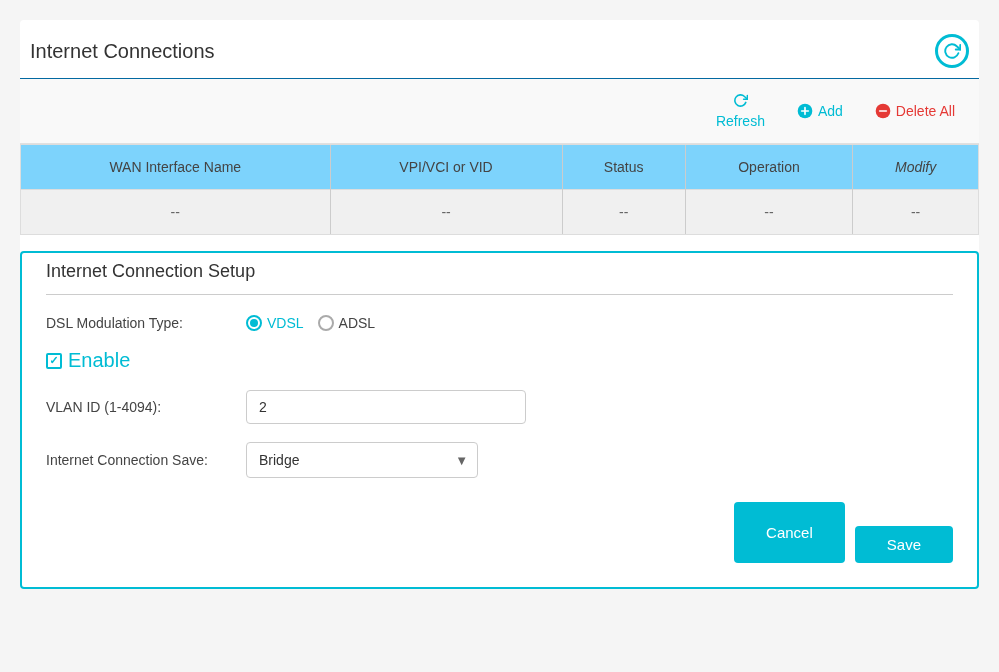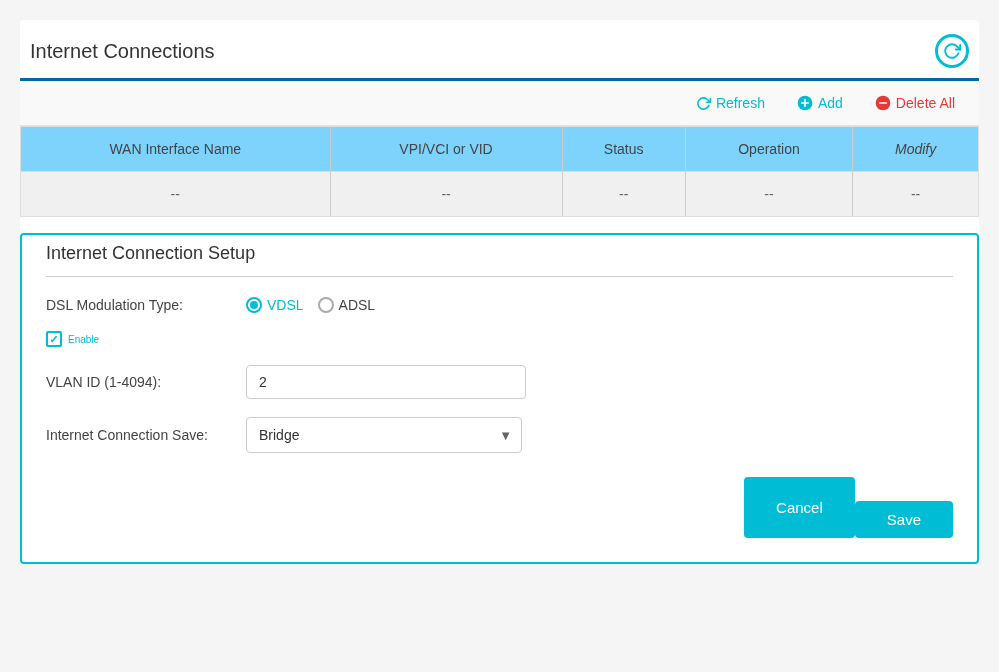--- a/index.html
+++ b/index.html
@@ -16,21 +16,21 @@
     .page-container {
       width: 960px;
       background: #fff;
       border-radius: 4px;
     }
     .page-title-bar {
       display: flex;
       align-items: center;
       justify-content: space-between;
       padding: 14px 10px 10px 10px;
-      border-bottom: 3px solid #0369a1;
+      border-bottom: 1px solid #0369a1;
     }
     .page-title {
       font-size: 20px;
       font-weight: 400;
       color: #333;
     }
     .refresh-icon-circle {
       width: 34px;
       height: 34px;
       border: 3px solid #00bcd4;
@@ -54,21 +54,21 @@
       display: flex;
       align-items: center;
       gap: 5px;
       font-size: 14px;
       cursor: pointer;
       border: none;
       background: none;
       padding: 4px 8px;
       border-radius: 3px;
     }
-    .toolbar-btn.refresh { color: #00bcd4; }
+    .toolbar-btn.refresh { color: #00bcd4; flex-direction: column; }
     .toolbar-btn.add { color: #00bcd4; justify-content: flex-end; }
     .toolbar-btn.delete-all { color: #e53935; }
     .table-wrapper {
       border: 1px solid #ddd;
       margin: 0;
     }
     table {
       width: 100%;
       border-collapse: collapse;
     }
@@ -171,33 +171,33 @@
       justify-content: center;
       background: #fff;
     }
     .checkbox-box.checked::after {
       content: '✓';
       font-size: 11px;
       color: #00bcd4;
       font-weight: bold;
       line-height: 1;
     }
-    .checkbox-label { color: #00bcd4; font-size: 10px; }
+    .checkbox-label { color: #00bcd4; font-size: 20px; }
     .text-input {
       border: 1px solid #ccc;
       border-radius: 4px;
       padding: 8px 12px;
       font-size: 14px;
       width: 280px;
       outline: none;
       color: #333;
     }
     .select-wrapper {
       position: relative;
-      width: 276px;
+      width: 232px;
     }
     .select-input {
       width: 100%;
       border: 1px solid #ccc;
       border-radius: 4px;
       padding: 9px 36px 9px 12px;
       font-size: 14px;
       color: #333;
       appearance: none;
       background: #fff;
@@ -209,20 +209,21 @@
       right: 10px;
       top: 50%;
       transform: translateY(-50%);
       color: #666;
       pointer-events: none;
       font-size: 13px;
     }
     .form-actions {
       display: flex;
       justify-content: flex-end;
+      gap: 10px;
       margin-top: 24px;
     }
     .btn-cancel, .btn-save {
       padding: 10px 32px;
       border-radius: 4px;
       font-size: 15px;
       cursor: pointer;
       border: none;
       color: #fff;
       font-weight: 400;

